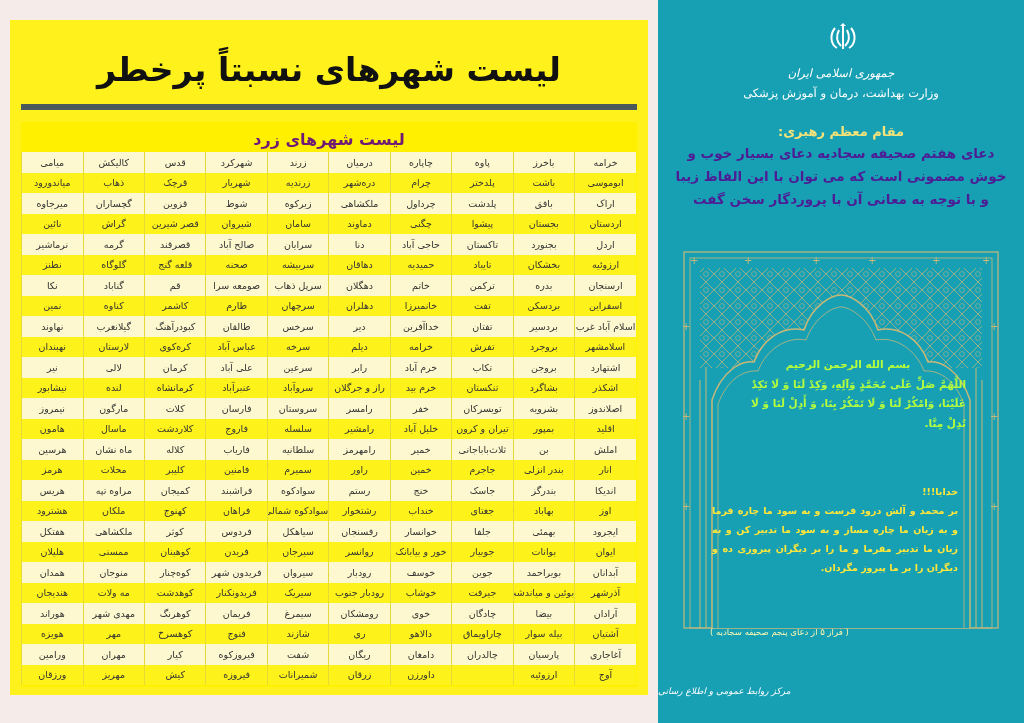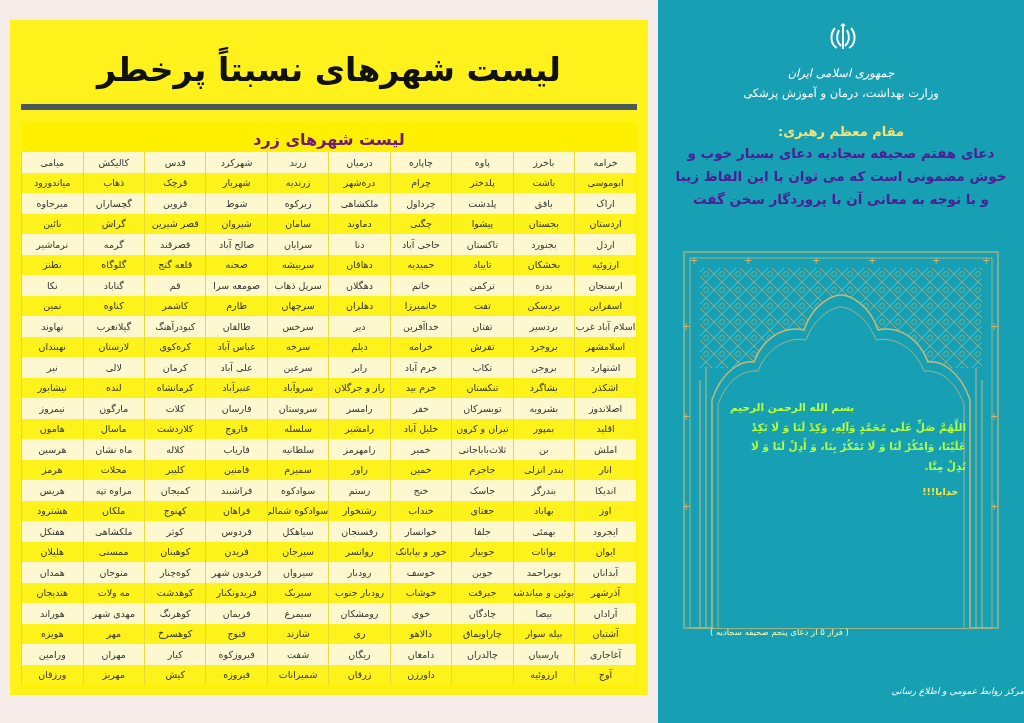--- a/index.html
+++ b/index.html
@@ -14,25 +14,25 @@
   table.cities tr:nth-child(odd) td{background:#fdf8cf;}
   table.cities tr:nth-child(even) td{background:#fdf21a;}
   .right{position:absolute;left:658px;top:0;width:366px;height:723px;background:#17a0b4;}
   .emblem{position:absolute;left:171px;top:22px;width:28px;height:30px;}
   .ministry1{position:absolute;left:0;right:0;top:66px;text-align:center;direction:rtl;font-family:"DejaVu Serif",serif;font-style:italic;font-size:11.5px;color:#fff;}
   .ministry2{position:absolute;left:0;right:0;top:86px;text-align:center;direction:rtl;font-family:"DejaVu Serif",serif;font-size:11.5px;color:#fff;}
   .leader{position:absolute;left:0;right:0;top:124px;text-align:center;direction:rtl;font-size:13px;font-weight:bold;color:#f5e37a;}
   .quote{position:absolute;left:14px;right:14px;top:142px;text-align:center;direction:rtl;font-size:13.5px;line-height:23px;font-weight:bold;color:#4c1d95;}
   .frame{position:absolute;left:24px;top:250px;width:318px;height:380px;}
   .arabic{position:absolute;left:72px;width:236px;top:355px;text-align:right;direction:rtl;font-size:10.5px;line-height:19.5px;font-weight:bold;color:#b7ff3a;}
-  .arabic .bism{display:block;text-align:left;margin-top:43px;}
+  .arabic .bism{display:block;text-align:center;}
   .persian{position:absolute;left:54px;width:246px;top:482px;text-align:justify;direction:rtl;font-size:9.5px;line-height:19px;font-weight:bold;color:#ffe63a;}
   .persian .khodaya{display:block;}
   .source{position:absolute;left:52px;width:270px;top:627px;text-align:left;direction:rtl;font-size:8.5px;color:#fff8b0;}
-  .center-sig{position:absolute;left:0;right:0;top:686px;text-align:right;direction:rtl;font-family:"DejaVu Serif",serif;font-style:italic;font-size:9px;color:#fff;padding-left:48px;}
+  .center-sig{position:absolute;left:0;right:0;top:686px;text-align:left;direction:rtl;font-family:"DejaVu Serif",serif;font-style:italic;font-size:9px;color:#fff;}
 </style>
 </head>
 <body>
 
 <div class="left">
   <div class="left-title">لیست شهرهای نسبتاً پرخطر</div>
   <div class="rule"></div>
   <div class="subpanel">
     <div class="sub-title">لیست شهرهای زرد</div>
     <svg style="position:absolute;left:40px;top:140px;opacity:0.35" width="560" height="420" viewBox="0 0 560 420">
@@ -402,16 +402,17 @@
         <text x="308" y="260" font-size="10">+</text>
     </g>
   </svg>
 
   <div class="arabic">
     <span class="bism">بسم الله الرحمن الرحیم</span>
     <span>اللَّهُمَّ صَلِّ عَلَى مُحَمَّدٍ وَآلِهِ، وَكِدْ لَنَا وَ لَا تَكِدْ عَلَيْنَا، وَامْكُرْ لَنَا وَ لَا تَمْكُرْ بِنَا، وَ أَدِلْ لَنَا وَ لَا تُدِلْ مِنَّا.</span>
   </div>
   <div class="persian">
     <span class="khodaya">خدایا!!!</span>
+    <span>بر محمد و آلش درود فرست و به سود ما چاره فرما و به زیان ما چاره مساز و به سود ما تدبیر کن و به زیان ما تدبیر مفرما و ما را بر دیگران پیروزی ده و دیگران را بر ما پیروز مگردان.</span>
   </div>
   <div class="source">( فراز ۵ از دعای پنجم صحیفه سجادیه )</div>
   <div class="center-sig">مرکز روابط عمومی و اطلاع رسانی</div>
 </div>
 
 </body></html>

